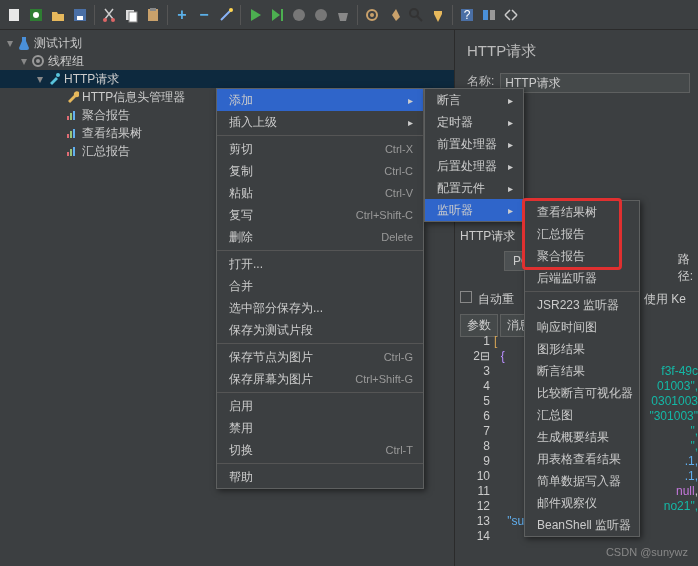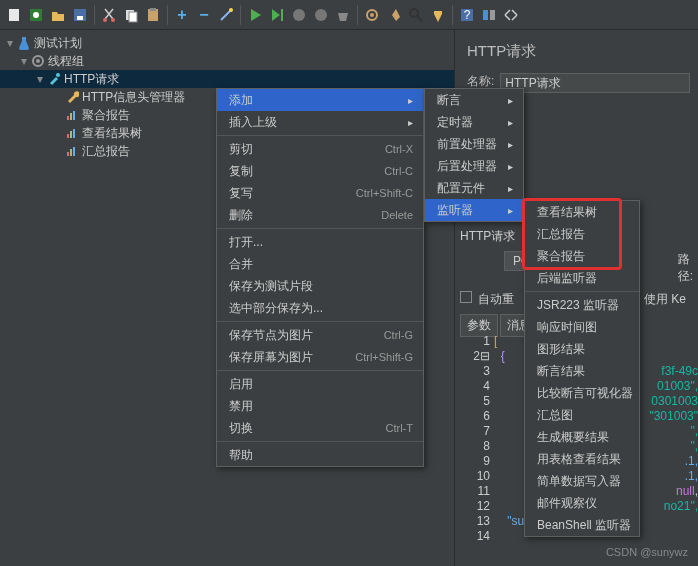--- a/index.html
+++ b/index.html
@@ -258,39 +258,43 @@
   <div class="hr"></div>
   <div class="ctx-item">
       <span>剪切</span>
       <span class="sc">Ctrl-X</span>
     </div>
   <div class="ctx-item">
       <span>复制</span>
       <span class="sc">Ctrl-C</span>
     </div>
   <div class="ctx-item">
+      <span>粘贴</span>
+      <span class="sc">Ctrl-V</span>
+    </div>
+  <div class="ctx-item">
       <span>复写</span>
       <span class="sc">Ctrl+Shift-C</span>
     </div>
   <div class="ctx-item">
       <span>删除</span>
       <span class="sc">Delete</span>
     </div>
   <div class="hr"></div>
   <div class="ctx-item">
       <span>打开...</span>
     </div>
   <div class="ctx-item">
       <span>合并</span>
     </div>
   <div class="ctx-item">
+      <span>选中部分保存为...</span>
+    </div>
+  <div class="ctx-item">
       <span>保存为测试片段</span>
-    </div>
-  <div class="ctx-item">
-      <span>选中部分保存为...</span>
     </div>
   <div class="hr"></div>
   <div class="ctx-item">
       <span>保存节点为图片</span>
       <span class="sc">Ctrl-G</span>
     </div>
   <div class="ctx-item">
       <span>保存屏幕为图片</span>
       <span class="sc">Ctrl+Shift-G</span>
     </div>

